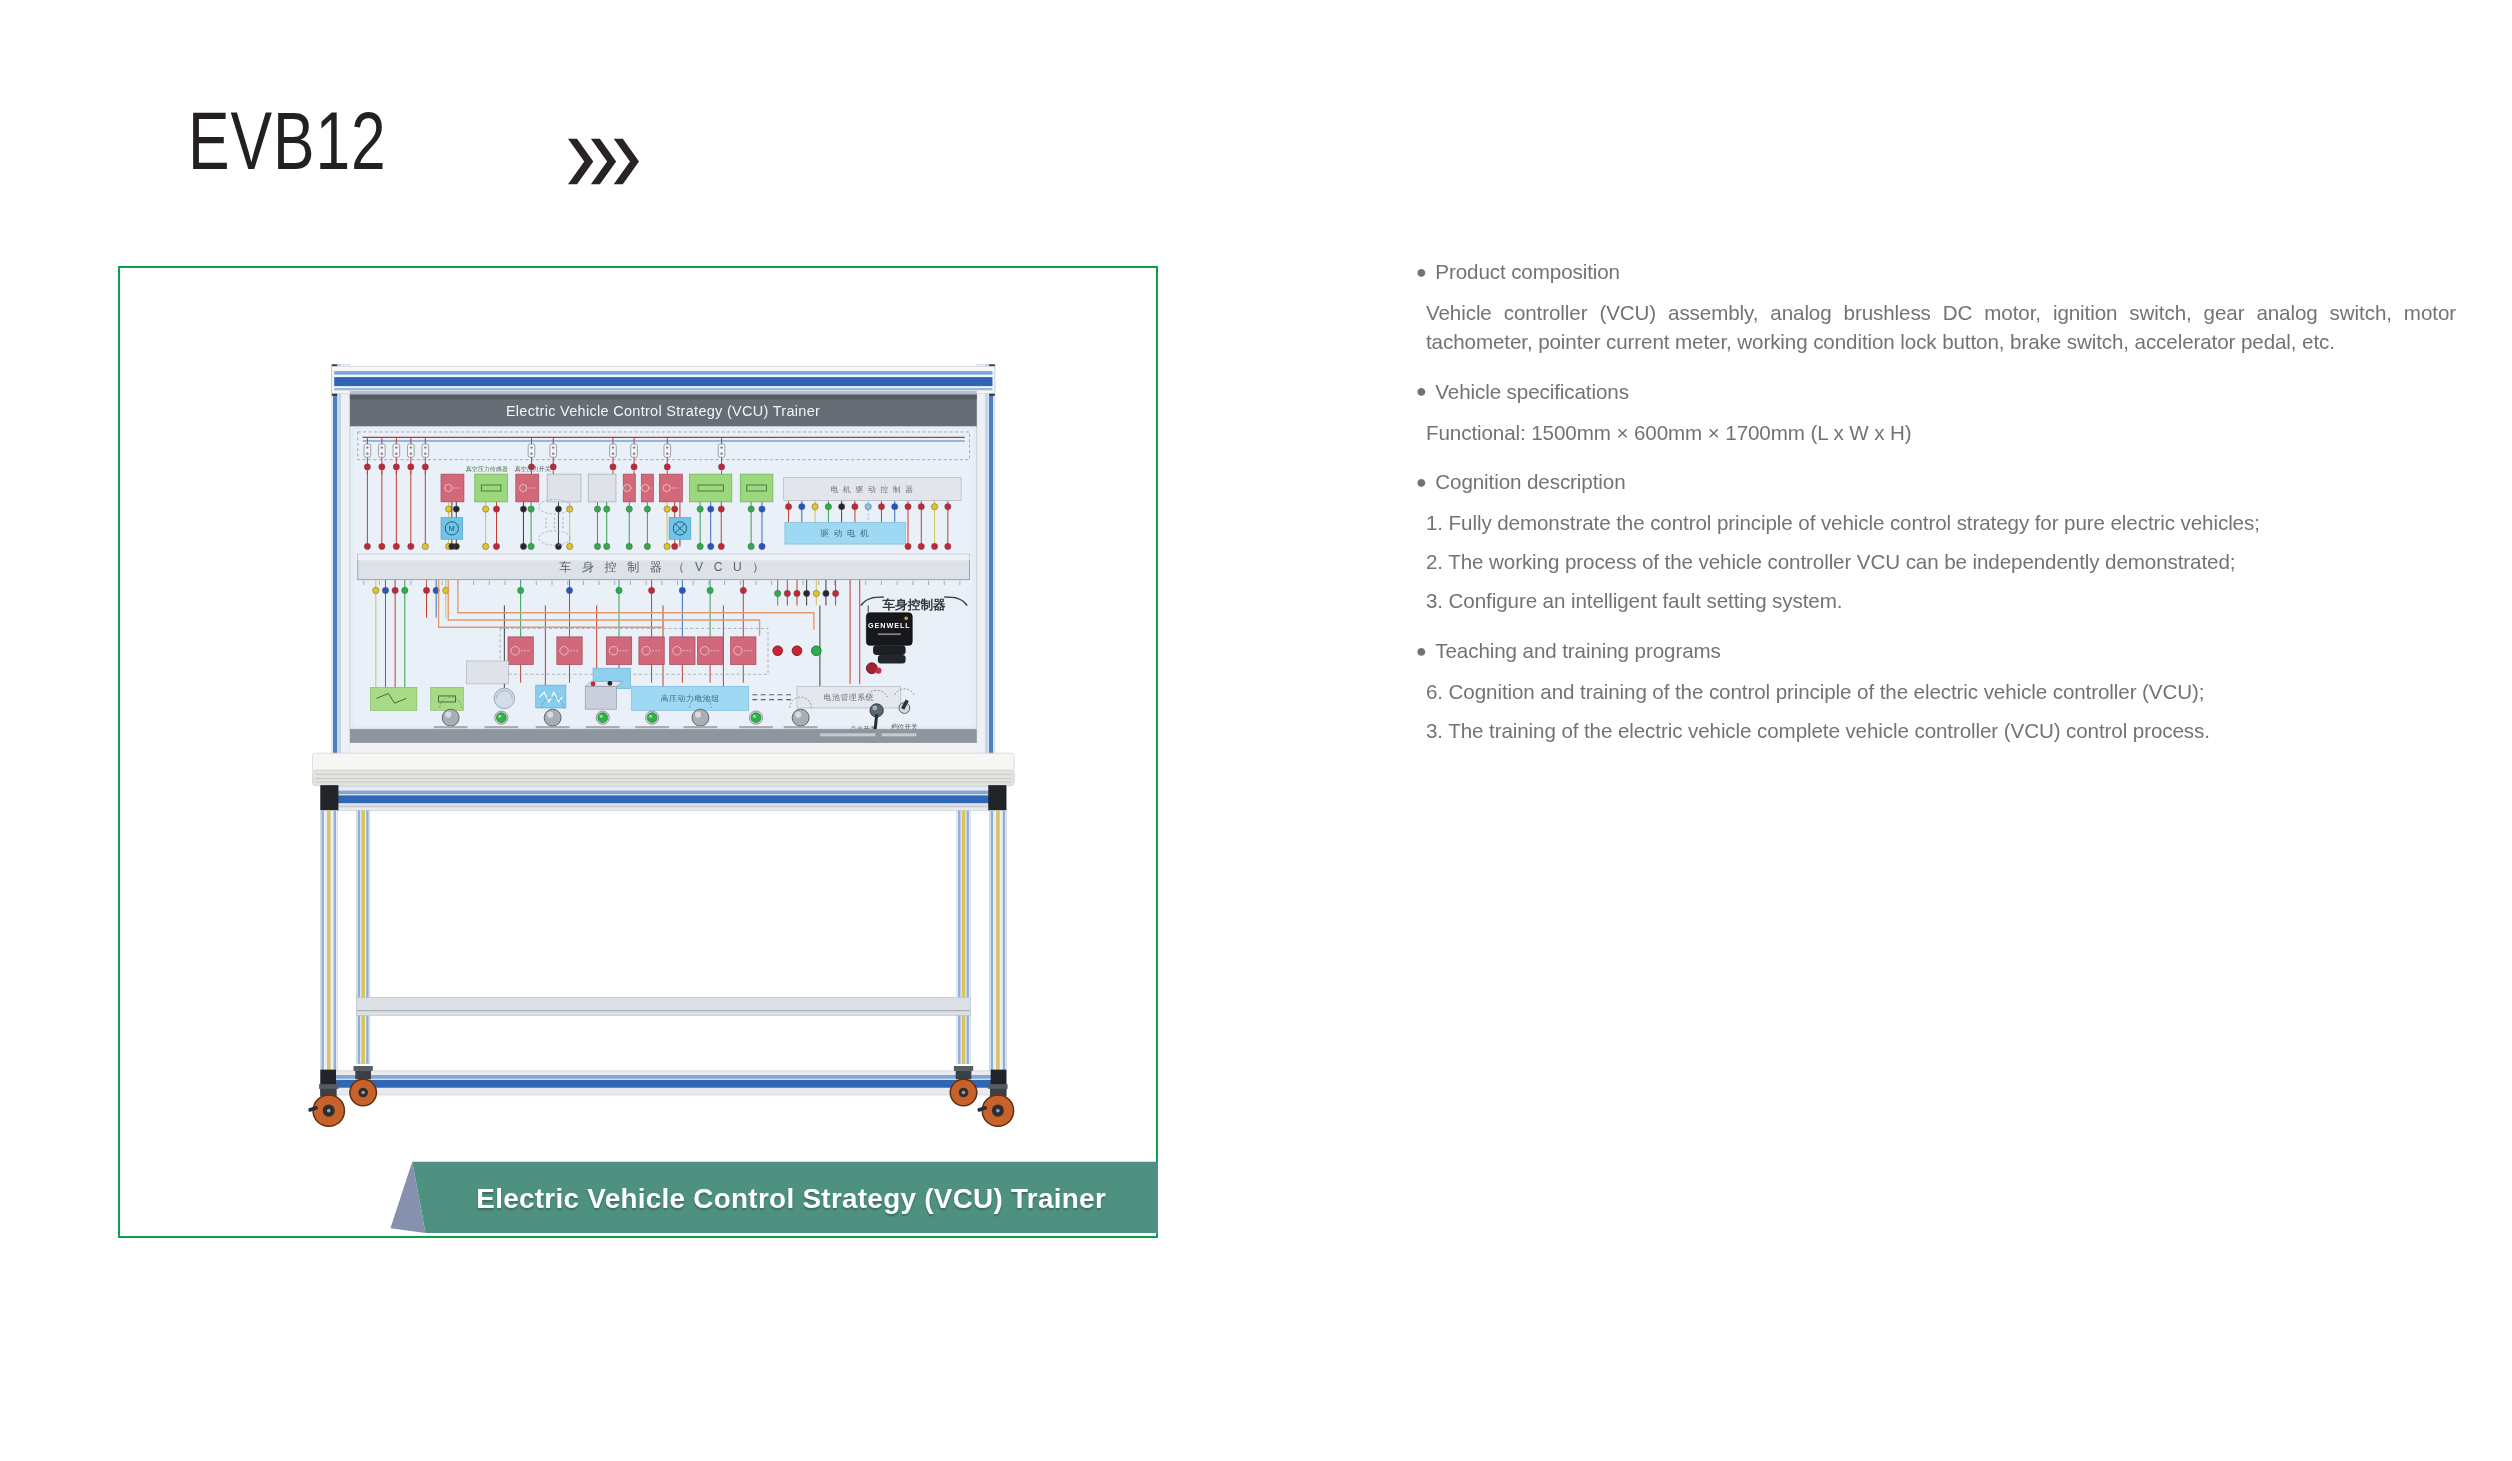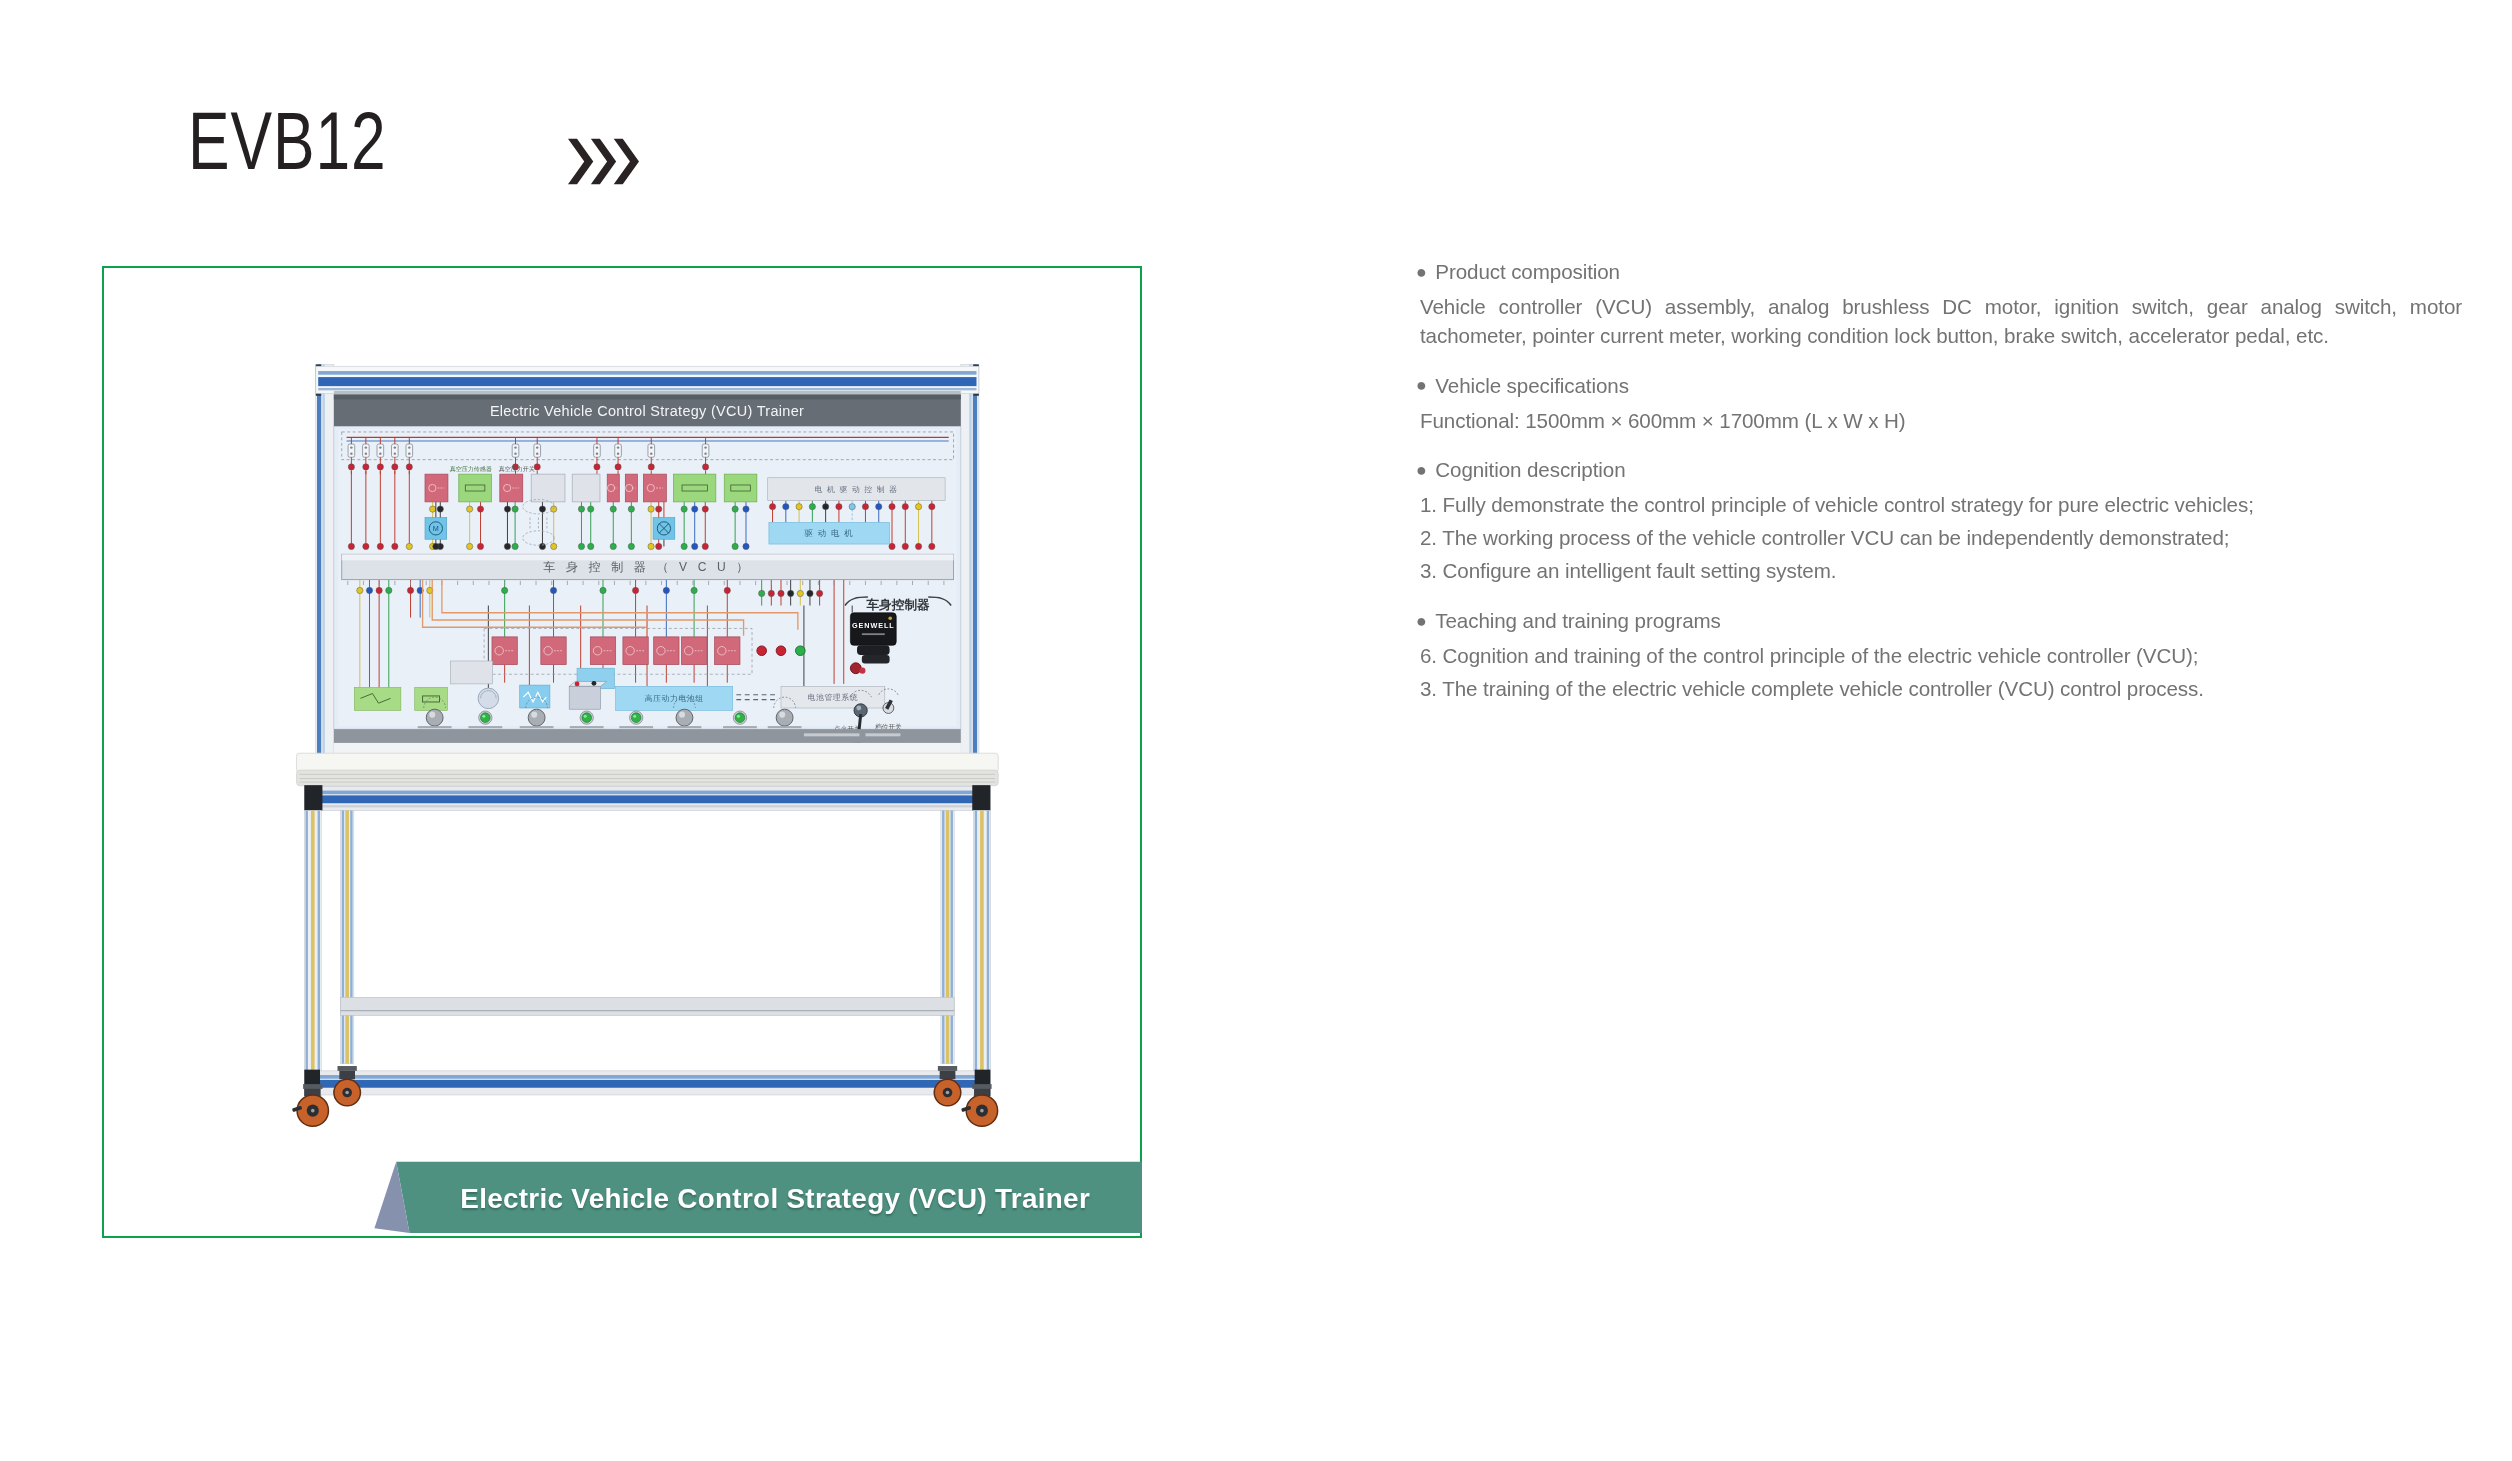--- a/index.html
+++ b/index.html
@@ -4,32 +4,32 @@
 <style>
   html,body{margin:0;padding:0;background:#ffffff;}
   .page{position:relative;width:2512px;height:1462px;background:#fff;overflow:hidden;
         font-family:"Liberation Sans","DejaVu Sans",sans-serif;color:#231f20;}
   
   .heading{position:absolute;left:188px;top:98px;height:91px;white-space:nowrap;}
   .code{display:inline-block;font-size:82px;line-height:85px;letter-spacing:1.2px;color:#241f20;
         transform:scaleX(.76);transform-origin:left bottom;}
   .chevrons{position:absolute;left:380px;top:38px;width:71px;height:51px;}
   
-  .photo-frame{position:absolute;left:102px;top:266px;width:1040px;height:972px;
+  .photo-frame{position:absolute;left:118px;top:266px;width:1040px;height:972px;
                border:2.4px solid #0aa24d;box-sizing:border-box;background:#fff;}
   .trainer{position:absolute;left:0;top:0;width:100%;height:100%;}
   .banner{position:absolute;right:-2.4px;bottom:-2.4px;width:770px;height:80px;}
   .banner text{font-family:"Liberation Sans","DejaVu Sans",sans-serif;font-weight:bold;}
   
   .details{position:absolute;left:1416px;top:257px;width:1050px;font-size:20.6px;line-height:29px;
            letter-spacing:-0.1px;color:#737373;}
   .section{margin:0 0 20.6px 0;}
   .section-title{font-size:20.6px;font-weight:normal;margin:0 0 0 0;line-height:29px;}
   .bullet{font-size:18px;margin-right:8.5px;position:relative;top:-1.2px;}
-  .detail-line{margin:4px;text-align:justify;}
+  .detail-line{margin:10px;text-align:justify;}
   svg text{font-family:"Liberation Sans","DejaVu Sans",sans-serif;}
 </style>
 </head>
 <body>
 
 <div class="page">
 
   <div class="heading">
     <span class="code">EVB12</span>
     <svg class="chevrons" viewBox="0 0 118 84">

